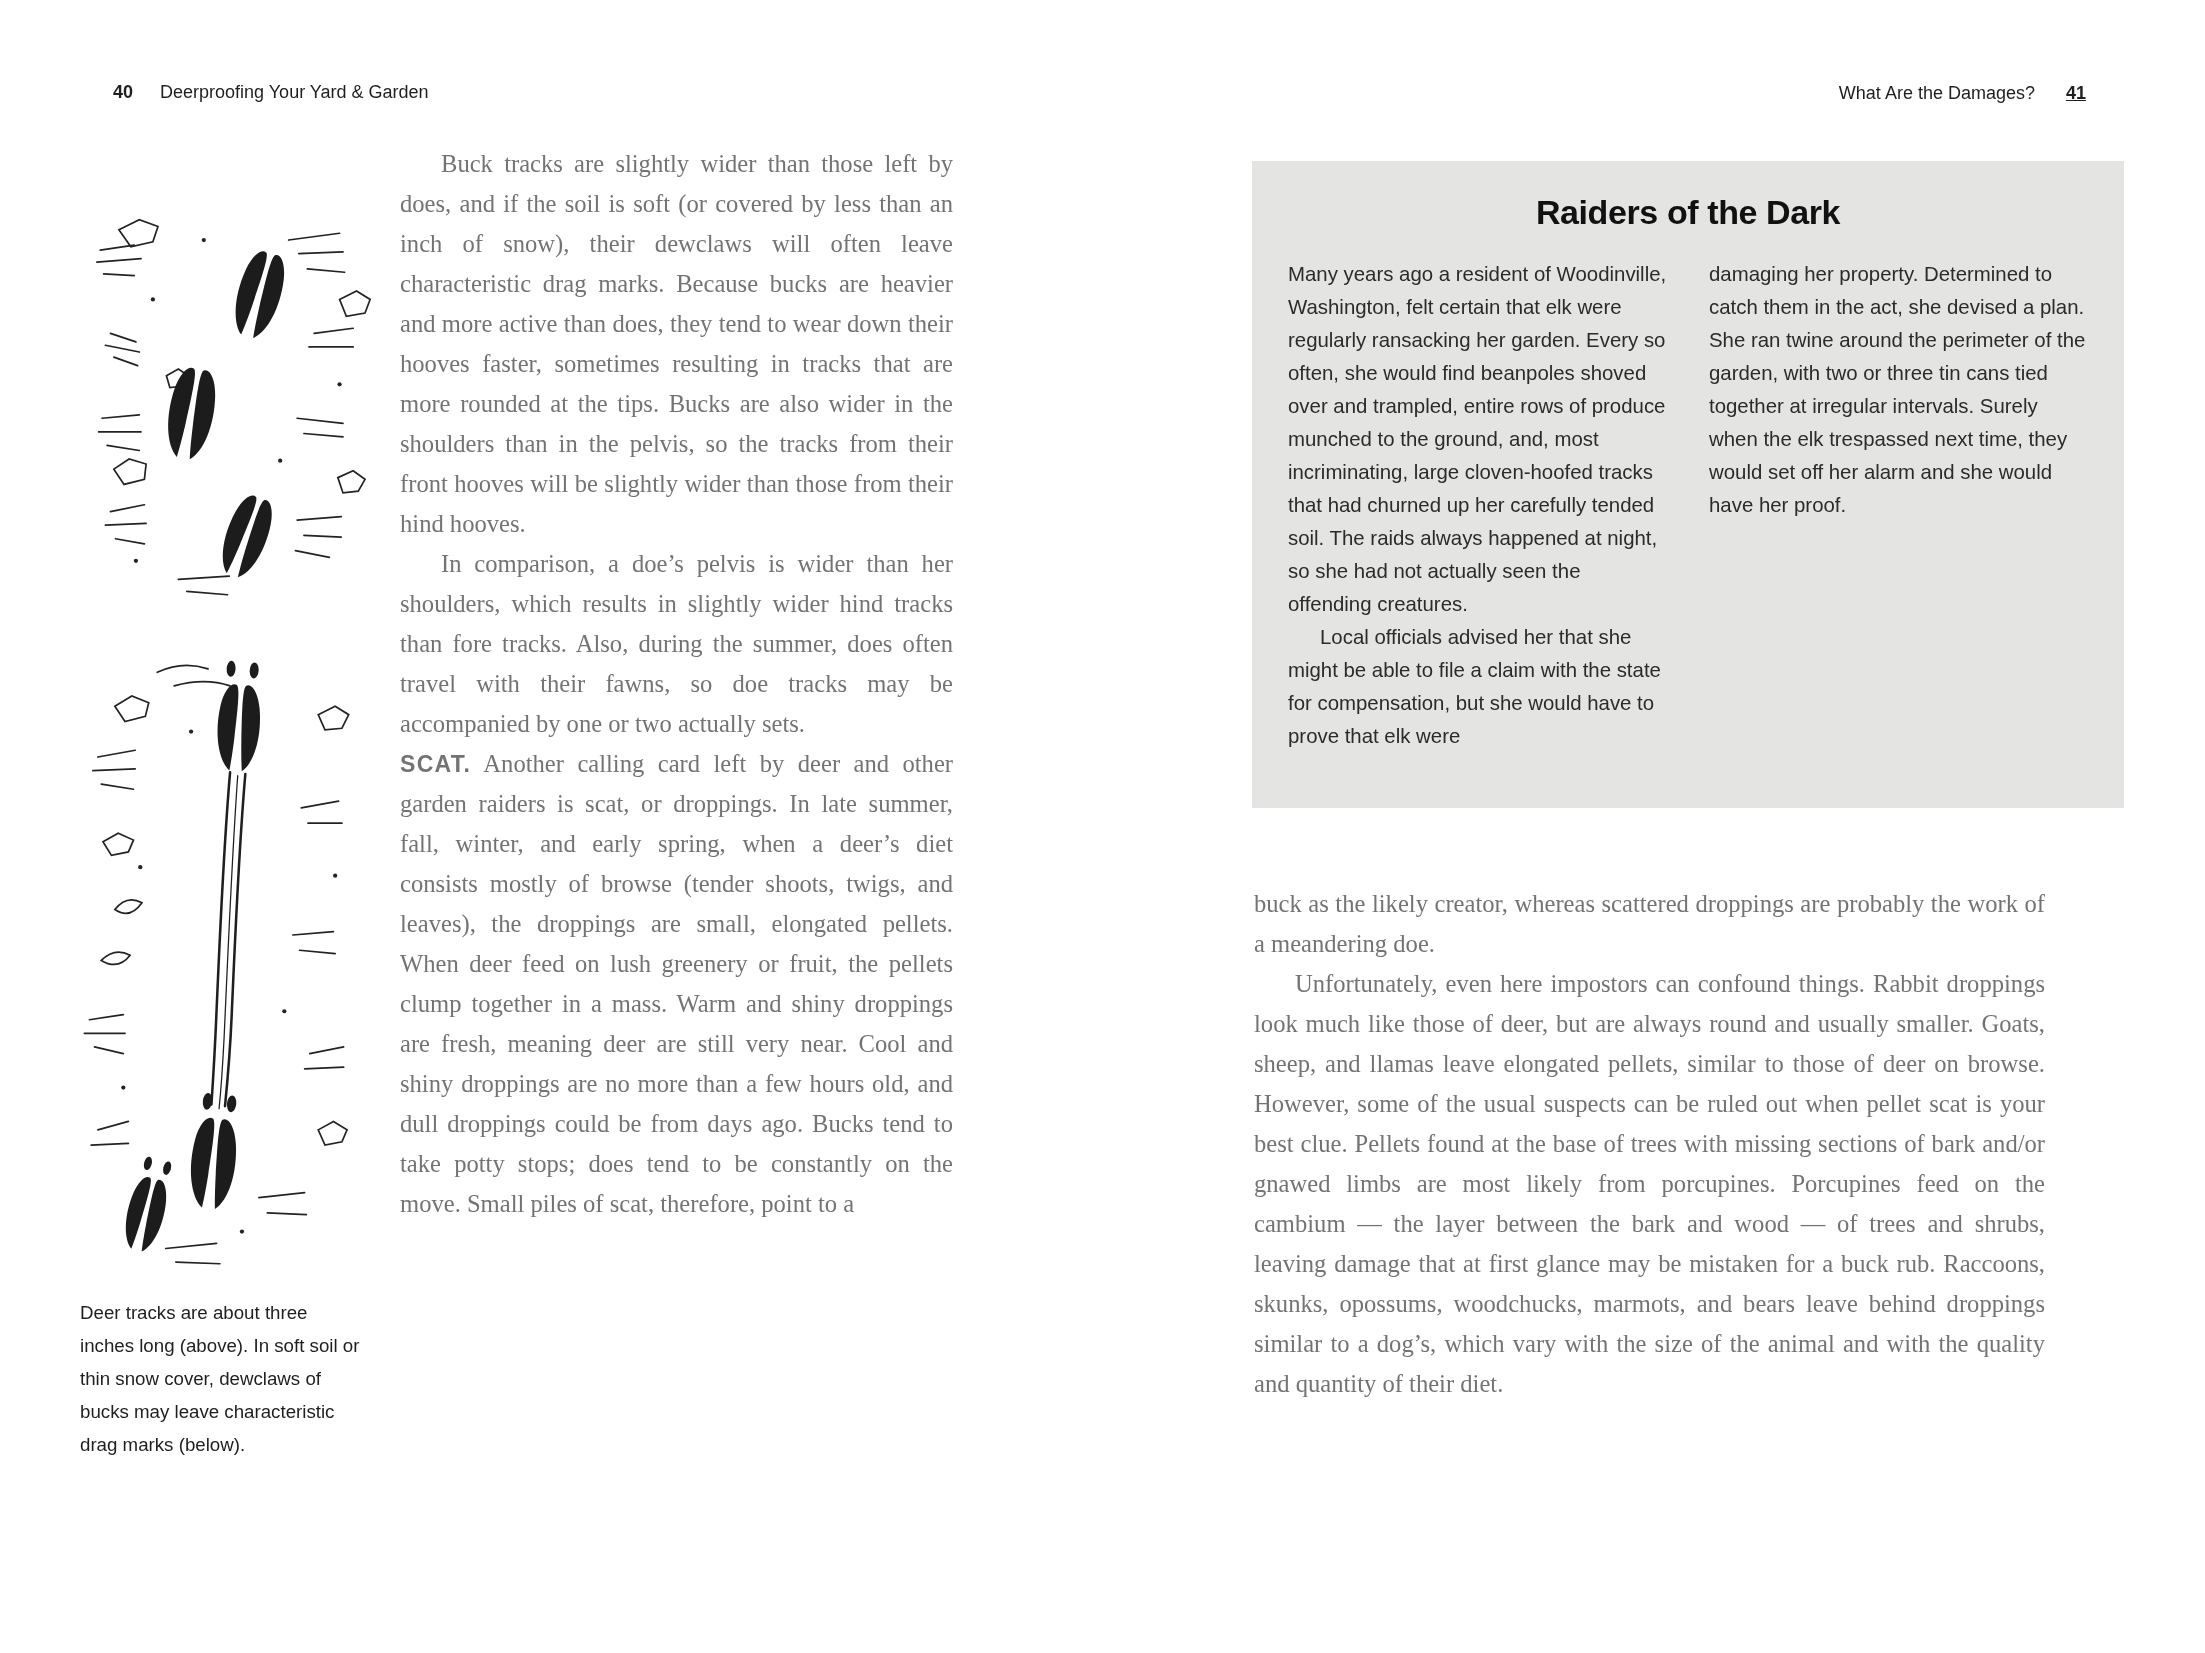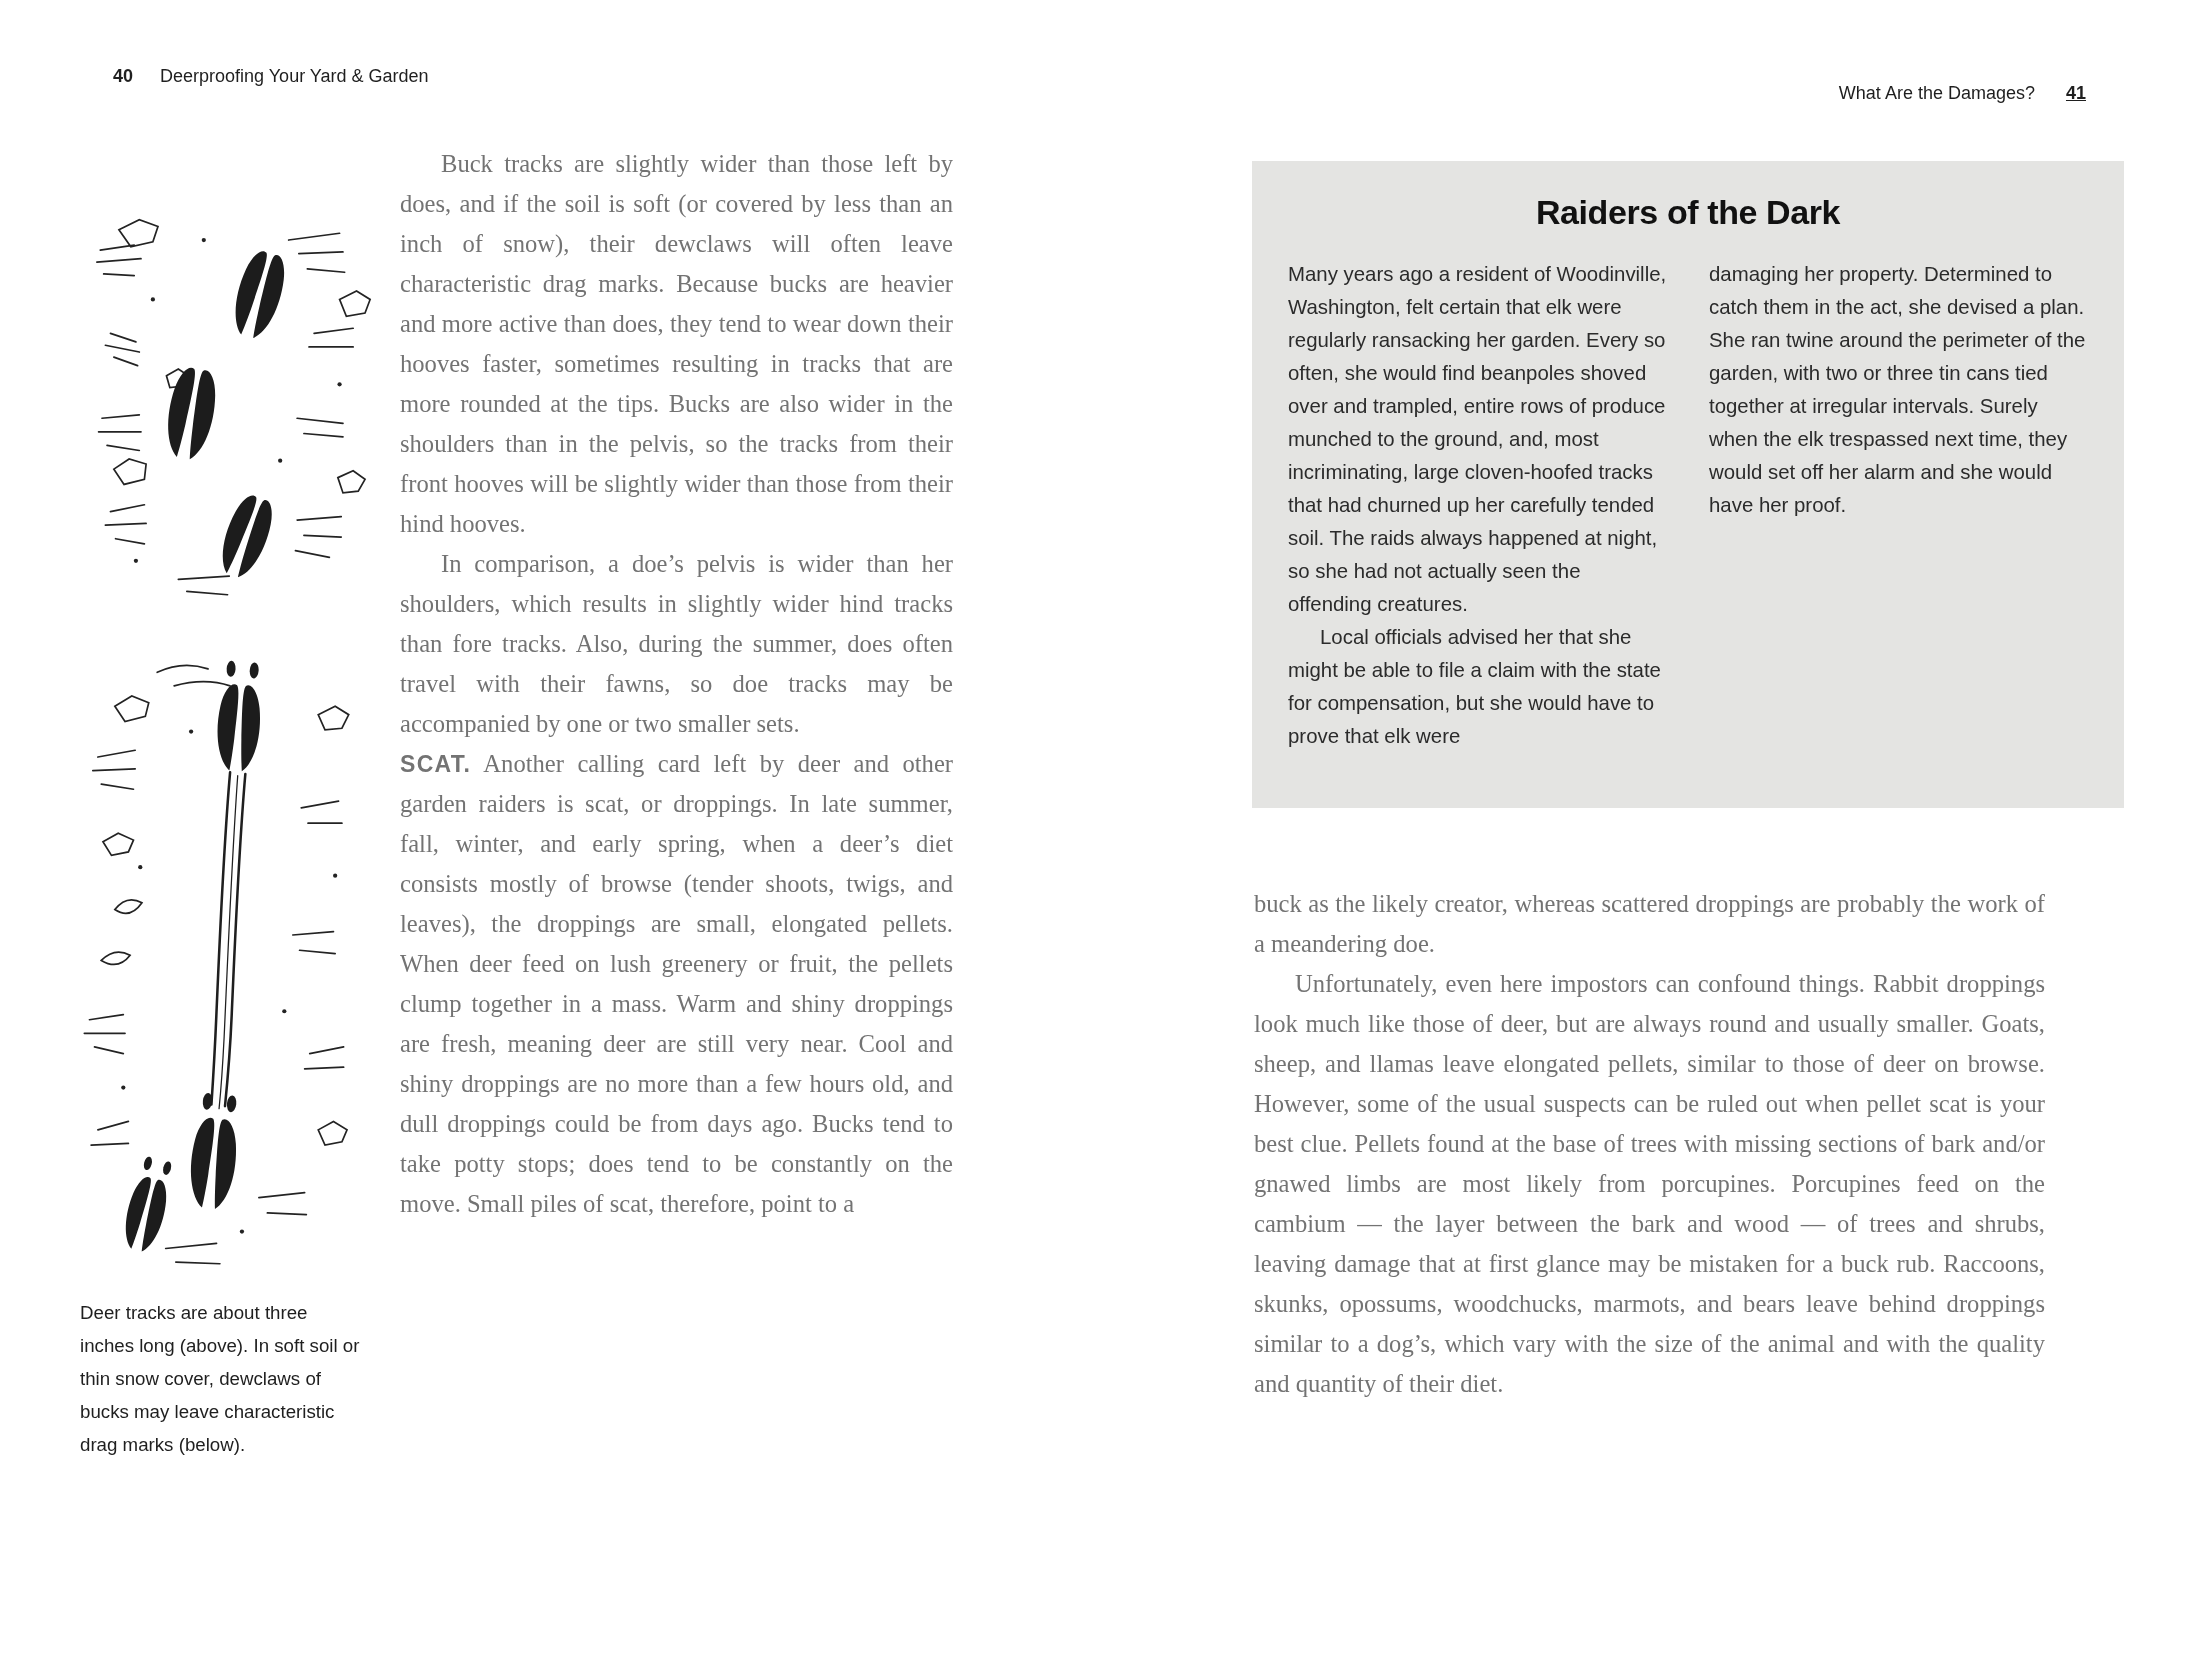--- a/index.html
+++ b/index.html
@@ -8,21 +8,21 @@
     background:#ffffff;color:#161616;
     font-family:"Liberation Serif", serif;
   }
   .abs{position:absolute;}
 
   
   .running-head{
     font-family:"Liberation Sans", sans-serif;
     font-size:18px;color:#1f1f1f;white-space:nowrap;
   }
-  .rh-left{left:113px;top:66px;text-align:center;}
+  .rh-left{left:113px;top:82px;text-align:center;}
   .rh-right{right:119px;top:83px;text-align:right;}
   .folio{font-weight:bold;}
   .rh-left .folio{margin-right:27px;}
   .rh-right .folio{margin-left:31px;text-decoration:underline;}
   .rh-right .rh-title{margin-left:27px;}
 
   
   .body-col{
     text-align:justify;font-size:24.6px;line-height:40px;color:#737373;
   }
@@ -194,21 +194,21 @@
         <use href="#hoof2" transform="translate(176,600) rotate(186) scale(1.1)"></use>
         <use href="#hoof2" transform="translate(96,660) rotate(194) scale(0.9)"></use>
       </g>
     </svg>
   </div>
 
   <div class="abs caption">Deer tracks are about three inches long (above). In soft soil or thin snow cover, dewclaws of bucks may leave characteristic drag marks (below).</div>
 
   <div class="abs body-col body-left">
     <p class="indent">Buck tracks are slightly wider than those left by does, and if the soil is soft (or covered by less than an inch of snow), their dewclaws will often leave characteristic drag marks. Because bucks are heavier and more active than does, they tend to wear down their hooves faster, sometimes resulting in tracks that are more rounded at the tips. Bucks are also wider in the shoulders than in the pelvis, so the tracks from their front hooves will be slightly wider than those from their hind hooves.</p>
-    <p class="indent">In comparison, a doe’s pelvis is wider than her shoulders, which results in slightly wider hind tracks than fore tracks. Also, during the summer, does often travel with their fawns, so doe tracks may be accompanied by one or two smaller sets.</p>
+    <p class="indent">In comparison, a doe’s pelvis is wider than her shoulders, which results in slightly wider hind tracks than fore tracks. Also, during the summer, does often travel with their fawns, so doe tracks may be accompanied by one or two actually sets.</p>
     <p class="scat-para"><span class="scat-lead">SCAT.</span>
       <span>Another calling card left by deer and other garden raiders is scat, or droppings. In late summer, fall, winter, and early spring, when a deer’s diet consists mostly of browse (tender shoots, twigs, and leaves), the droppings are small, elongated pellets. When deer feed on lush greenery or fruit, the pellets clump together in a mass. Warm and shiny droppings are fresh, meaning deer are still very near. Cool and shiny droppings are no more than a few hours old, and dull droppings could be from days ago. Bucks tend to take potty stops; does tend to be constantly on the move. Small piles of scat, therefore, point to a</span></p>
   </div>
 
   <div class="abs sidebar-box">
     <h2 class="sidebar-title">Raiders of the Dark</h2>
     <div class="sidebar-cols">
       <div class="sidebar-col">
         <p>Many years ago a resident of Woodinville, Washington, felt certain that elk were regularly ransacking her garden. Every so often, she would find beanpoles shoved over and trampled, entire rows of produce munched to the ground, and, most incriminating, large cloven-hoofed tracks that had churned up her carefully tended soil. The raids always happened at night, so she had not actually seen the offending creatures.</p>
         <p class="indent-s">Local officials advised her that she might be able to file a claim with the state for compensation, but she would have to prove that elk were</p>

